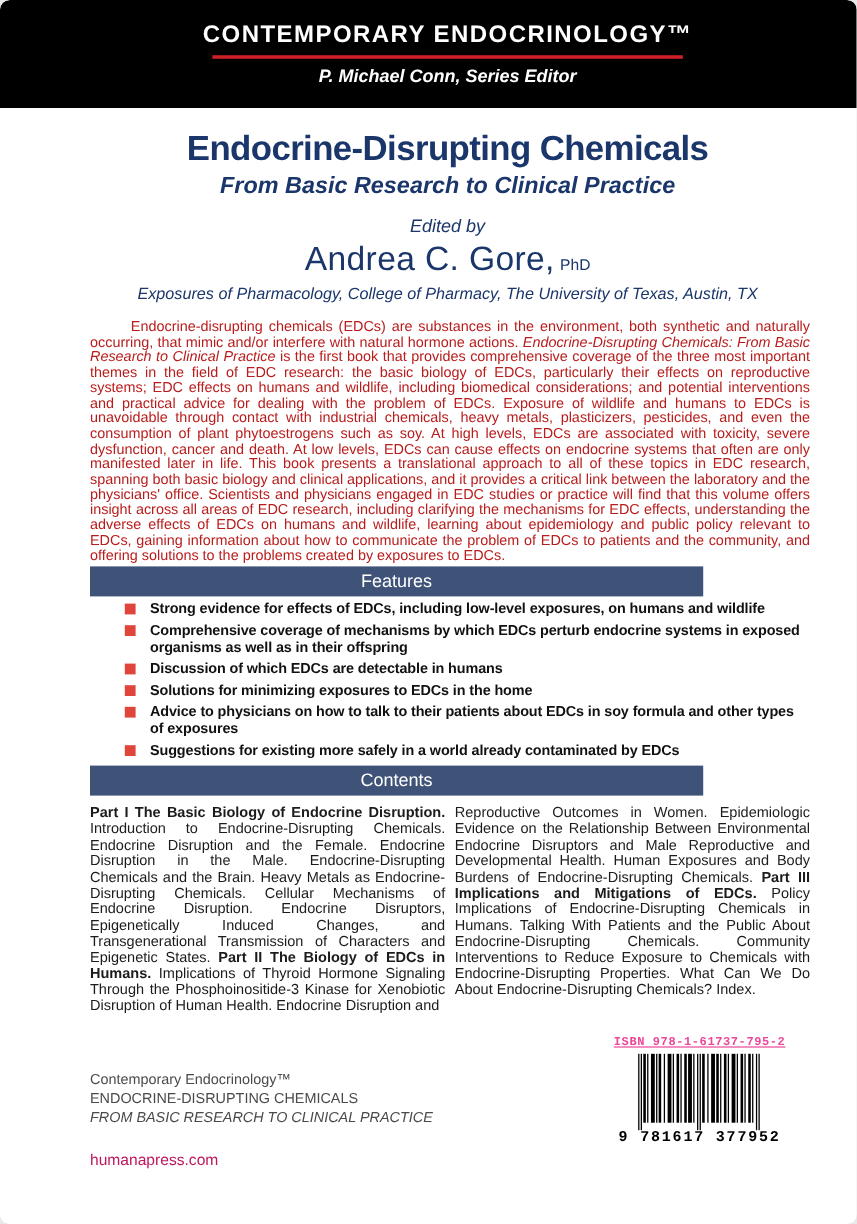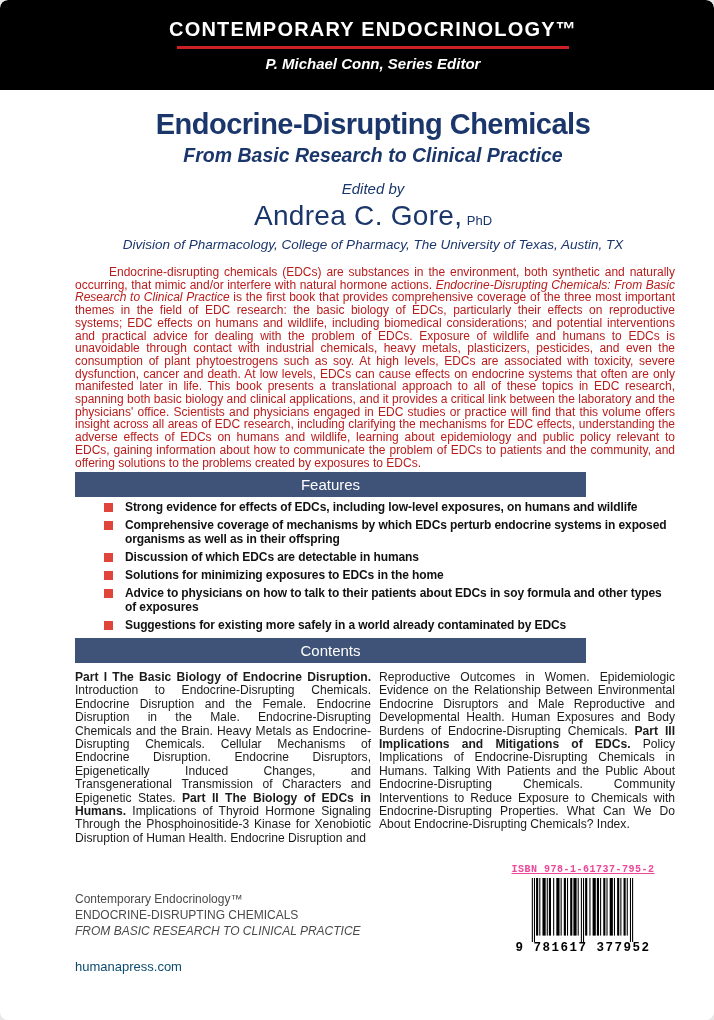--- a/index.html
+++ b/index.html
@@ -51,21 +51,21 @@
   .bullet { flex:0 0 9px; width:9px; height:9px; background:var(--bullet-red,#e0453c); margin:3px 12px 0 0; }
   .feature-text { font-size:12px; font-weight:bold; line-height:14px; letter-spacing:-0.1px; color:#111; }
 
   
   .contents-columns { position:absolute; top:671px; left:75px; width:600px; display:flex; gap:8px; }
   .contents-col { flex:1 1 0; font-size:12.1px; line-height:13.4px; text-align:justify; color:#1b1b1b; }
 
   
   .footer-imprint { position:absolute; top:891px; left:75px; color:#4a4a4a; font-size:12px; line-height:16px; }
   .imprint-subtitle-line { font-style:italic; }
-  .publisher-website { position:absolute; top:959px; left:75px; color:#0c4a6e; font-size:13px; }
+  .publisher-website { position:absolute; top:959px; left:75px; color:#be185d; font-size:13px; }
 
   
   .isbn-block { position:absolute; top:864px; left:480px; width:206px; text-align:center; }
   .isbn-label {
     font-family:"Liberation Mono", monospace; font-weight:bold;
     font-size:10px; letter-spacing:0.5px; color:#ec4899; white-space:nowrap;text-decoration:underline;
   }
   .barcode { display:block; margin:3px auto 0; }
   .barcode rect { fill:#000; }
   .isbn-digits {
@@ -85,21 +85,21 @@
   </div>
 
   <div class="title-block">
     <div class="book-title">Endocrine-Disrupting Chemicals</div>
     <div class="book-subtitle">From Basic Research to Clinical Practice</div>
     <div class="edited-by">Edited by</div>
     <div class="editor-line">
       <span class="editor-name">Andrea C. Gore,</span>
       <span class="editor-degree">PhD</span>
     </div>
-    <div class="affiliation">Division of Pharmacology, College of Pharmacy, The University of Texas, Austin, TX</div>
+    <div class="affiliation">Exposures of Pharmacology, College of Pharmacy, The University of Texas, Austin, TX</div>
   </div>
 
   <p class="description"><span>Endocrine-disrupting chemicals (EDCs) are substances in the environment, both synthetic and naturally occurring, that mimic and/or interfere with natural hormone actions. </span><span style="font-style: italic;">Endocrine-Disrupting Chemicals: From Basic Research to Clinical Practice</span><span> is the first book that provides comprehensive coverage of the three most important themes in the field of EDC research: the basic biology of EDCs, particularly their effects on reproductive systems; EDC effects on humans and wildlife, including biomedical considerations; and potential interventions and practical advice for dealing with the problem of EDCs. Exposure of wildlife and humans to EDCs is unavoidable through contact with industrial chemicals, heavy metals, plasticizers, pesticides, and even the consumption of plant phytoestrogens such as soy. At high levels, EDCs are associated with toxicity, severe dysfunction, cancer and death. At low levels, EDCs can cause effects on endocrine systems that often are only manifested later in life. This book presents a translational approach to all of these topics in EDC research, spanning both basic biology and clinical applications, and it provides a critical link between the laboratory and the physicians' office. Scientists and physicians engaged in EDC studies or practice will find that this volume offers insight across all areas of EDC research, including clarifying the mechanisms for EDC effects, understanding the adverse effects of EDCs on humans and wildlife, learning about epidemiology and public policy relevant to EDCs, gaining information about how to communicate the problem of EDCs to patients and the community, and offering solutions to the problems created by exposures to EDCs.</span></p>
 
   <div class="section-bar" id="features-bar">Features</div>
   <div class="features-list">
       <div class="feature-item">
         <span class="bullet"></span>
         <span class="feature-text">Strong evidence for effects of EDCs, including low-level exposures, on humans and wildlife</span>
       </div>

